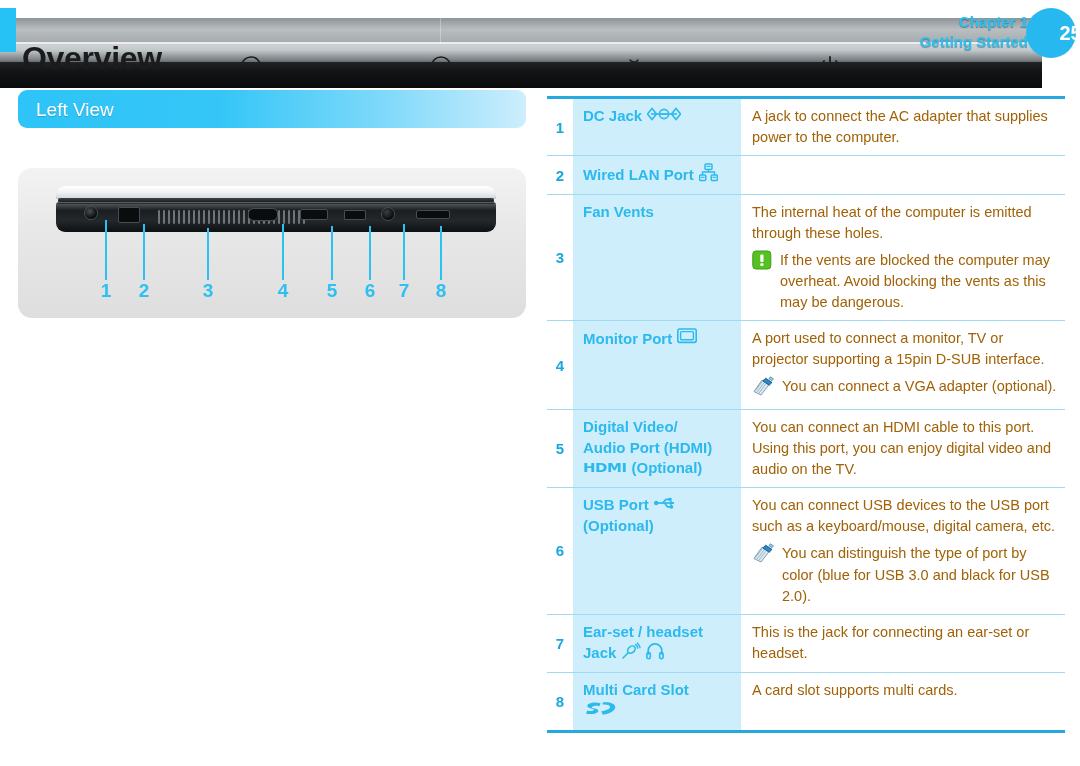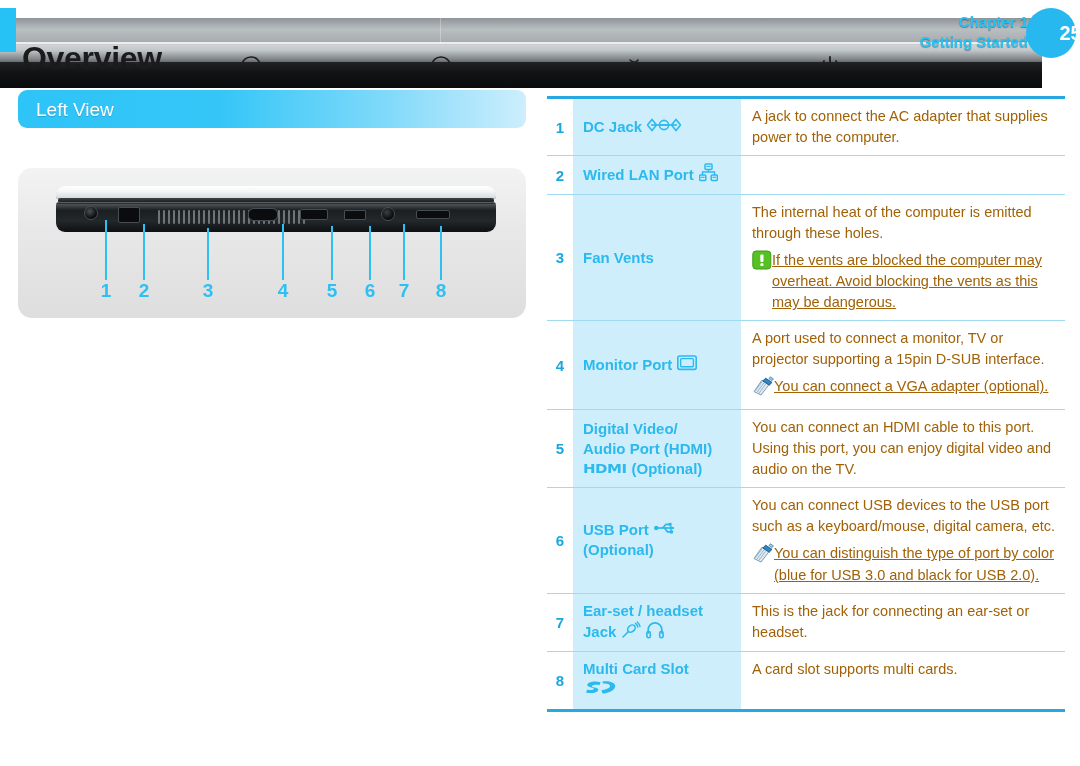--- a/index.html
+++ b/index.html
@@ -120,30 +120,30 @@
   .trow:last-child { border-bottom:none; }
   .c-num {
     width:26px; flex:0 0 26px; text-align:center;
     font-size:15px; font-weight:bold; color:#1aa7e0;
     display:flex; align-items:center; justify-content:center;
     padding: 2px 0;
   }
   .c-name {
     width:168px; flex:0 0 168px; background:#cfeefb;
     padding: 7px 8px 7px 10px;
-    display:flex; flex-direction:column; justify-content:center;
+    display:flex; flex-direction:column; 
     font-size:15px; font-weight:bold; color:#2cb9ee; line-height:1.35;
   }
   .c-desc {
     flex:1 1 auto; padding: 7px 8px 7px 11px;
     font-size:14.5px; color:#a16207; line-height:1.45;
   }
   .name-line { display:flex; align-items:center; gap:5px; white-space:nowrap; }
   .note {
-    display:flex; gap:0; margin-top:6px; align-items:flex-start;text-decoration:underline;
+    display:flex; gap:8px; margin-top:6px; align-items:flex-start;
   }
   .note-text { line-height:1.45; }
   .icon { display:inline-block; vertical-align:middle; flex:0 0 auto; }
   .hdmi-logo {
     font-size:15px; font-weight:bold; color:#2cb9ee;
     letter-spacing:-0.5px; font-family:"DejaVu Sans", sans-serif;
     transform: scaleY(.78); display:inline-block; transform-origin:left center;
   }
   .sd-logo { display:inline-block; }
 </style>

